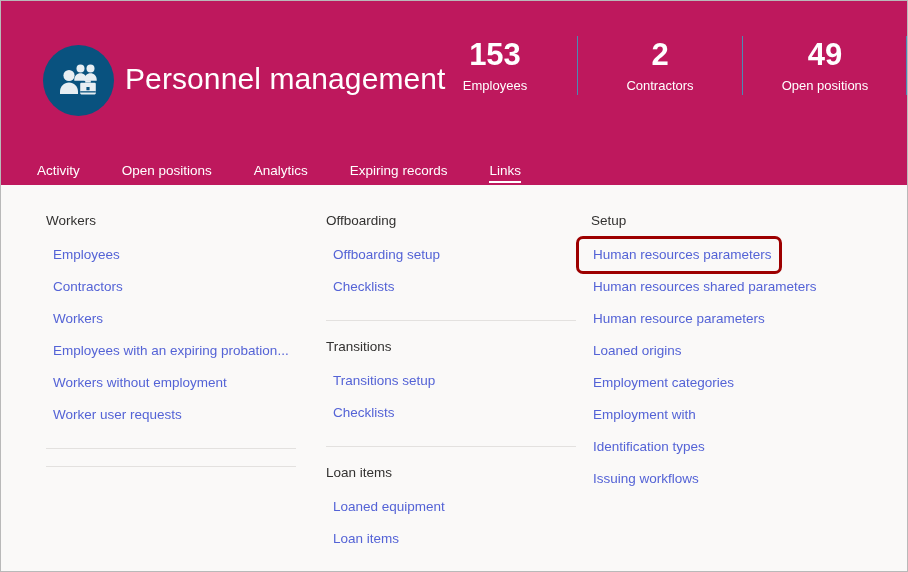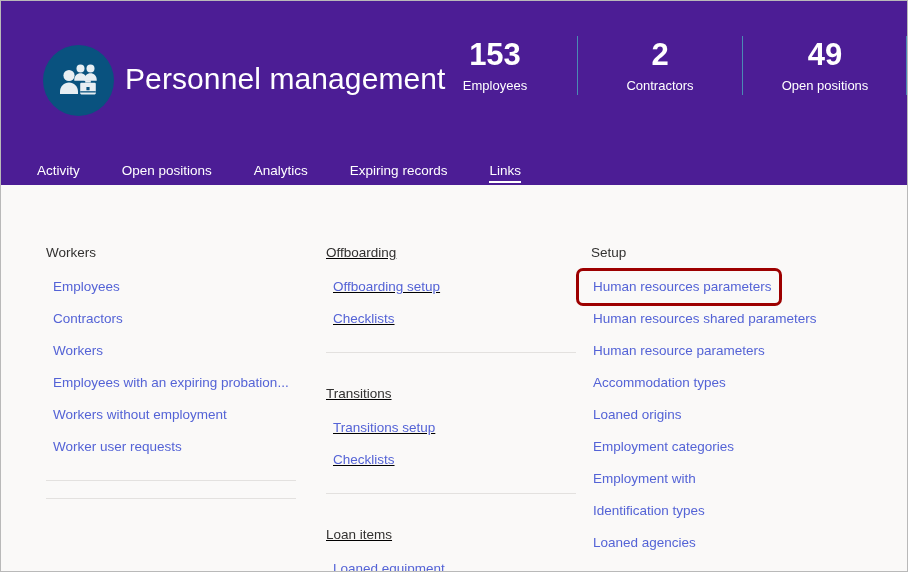--- a/index.html
+++ b/index.html
@@ -14,21 +14,21 @@
     position:absolute;inset:0;
     border:1px solid #b9b9b9;
     box-sizing:border-box;
     background:#faf9f8;
     overflow:hidden;
   }
 
   
   .hero{
     position:absolute;left:0;right:0;top:0;height:189px;
-    background:#4c1d95;
+    background:#be185d;
     box-sizing:border-box;
   }
   .hero-top{
     position:absolute;left:0;right:0;top:0;height:143px;
   }
   .logo-circle{
     position:absolute;left:42px;top:44px;
     width:71px;height:71px;border-radius:50%;
     background:#09527f;
     display:flex;align-items:center;justify-content:center;
@@ -94,24 +94,24 @@
     background:#faf9f8;
     display:flex;
     padding-top:27px;
     box-sizing:border-box;
   }
   .col{
     position:relative;
     box-sizing:border-box;
   }
   .col-1{width:310px;padding-left:45px;padding-right:15px;}
-  .col-2{width:275px;padding-left:15px;padding-right:15px;text-decoration:underline;}
+  .col-2{width:275px;padding-left:15px;padding-right:15px;}
   .col-3{width:323px;padding-left:0px;}
 
-  .group{position:relative;margin-top:32px;}
+  .group{position:relative;}
   .group-title{
     font-size:13.5px;line-height:18px;
     color:#323130;
     margin-bottom:9px;
     white-space:nowrap;
   }
   .link{
     display:block;
     font-size:13.5px;line-height:18px;
     color:#5463d6;
@@ -248,23 +248,22 @@
       <div class="group">
         <div class="group-title">Setup</div>
 
         <span class="hl-wrap">
           <a class="link">Human resources parameters</a>
           <span class="highlight-box"></span>
         </span>
 
         <a class="link">Human resources shared parameters</a>
         <a class="link">Human resource parameters</a>
-        <a class="link">Accommodation types</a>
         <a class="link">Loaned origins</a>
         <a class="link">Employment categories</a>
         <a class="link">Employment with</a>
         <a class="link">Identification types</a>
-        <a class="link">Loaned agencies</a>
+        <a class="link">Issuing workflows</a>
       </div>
     </div>
 
   </div>
 </div>
 
 </body></html>

